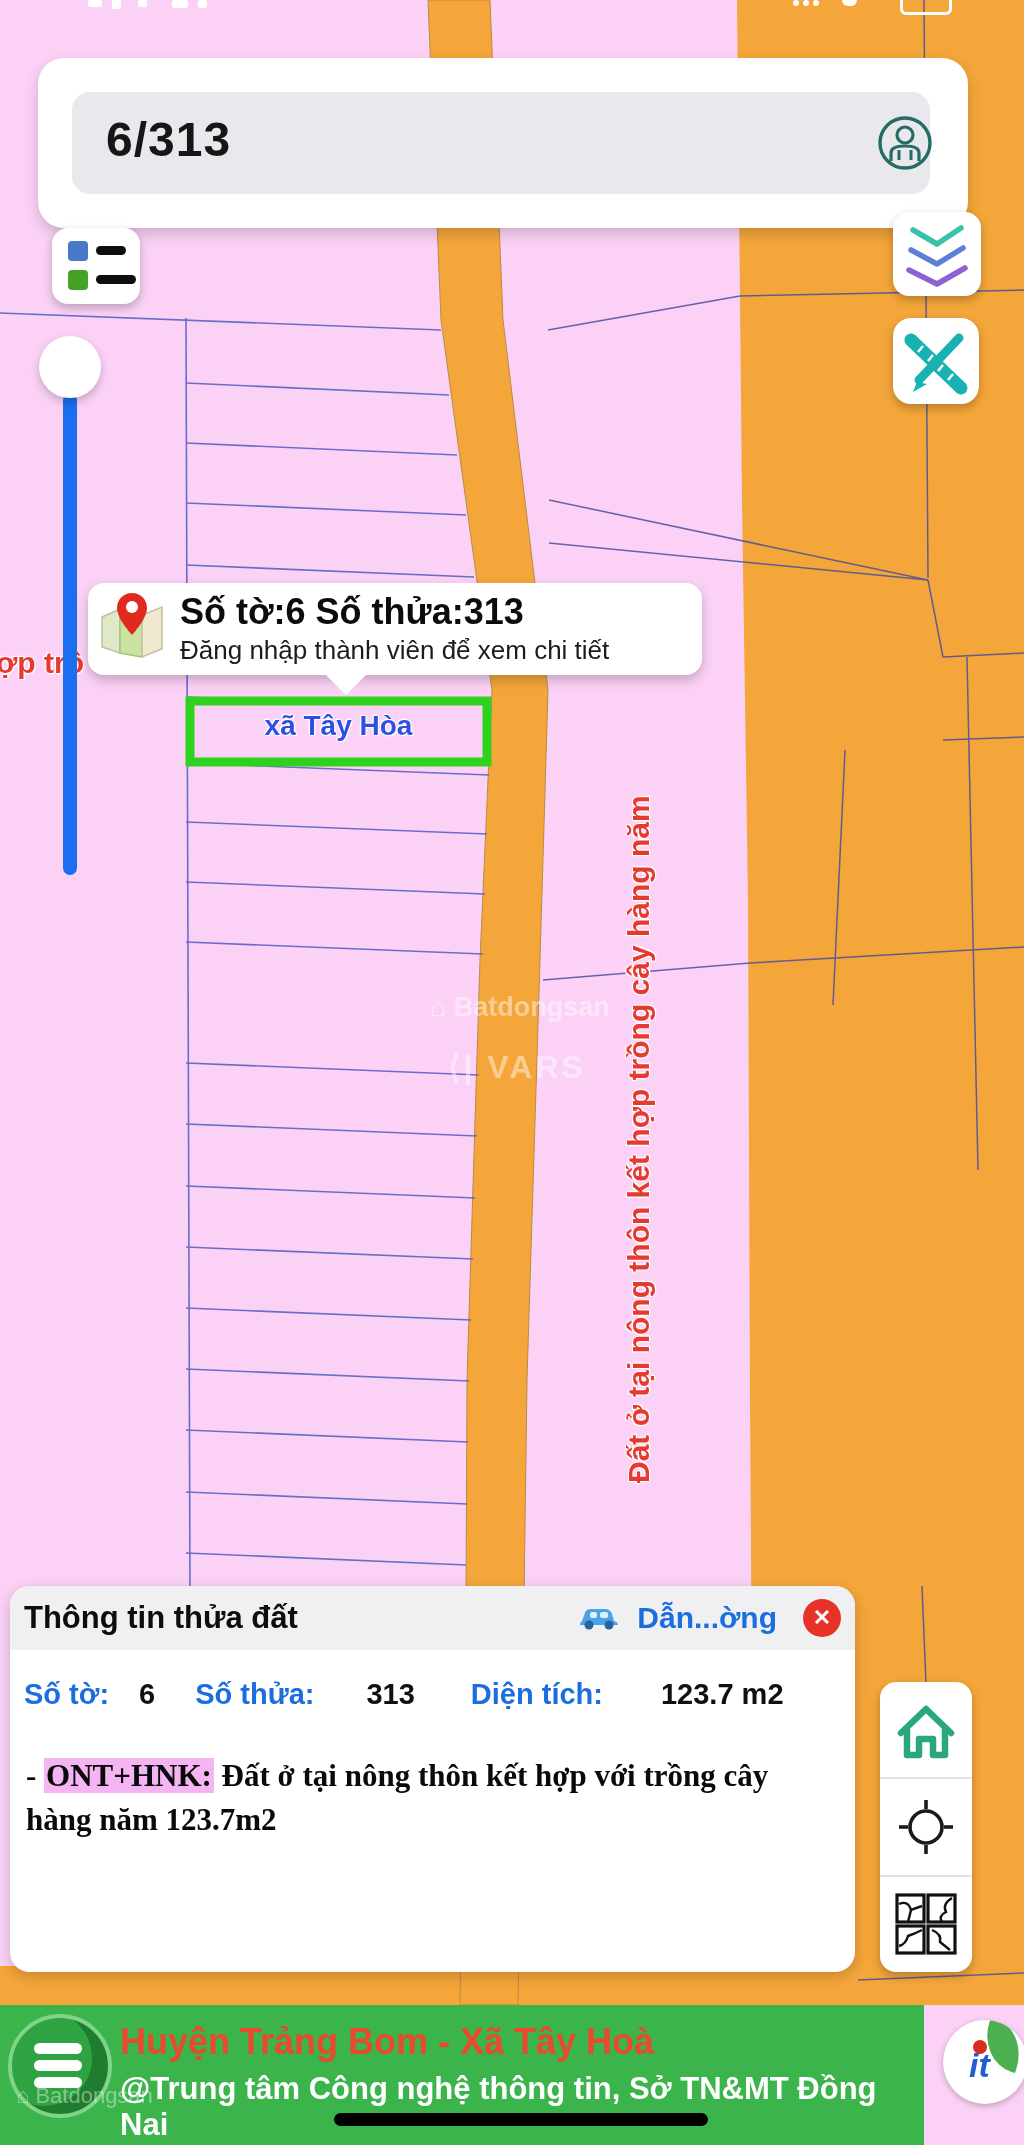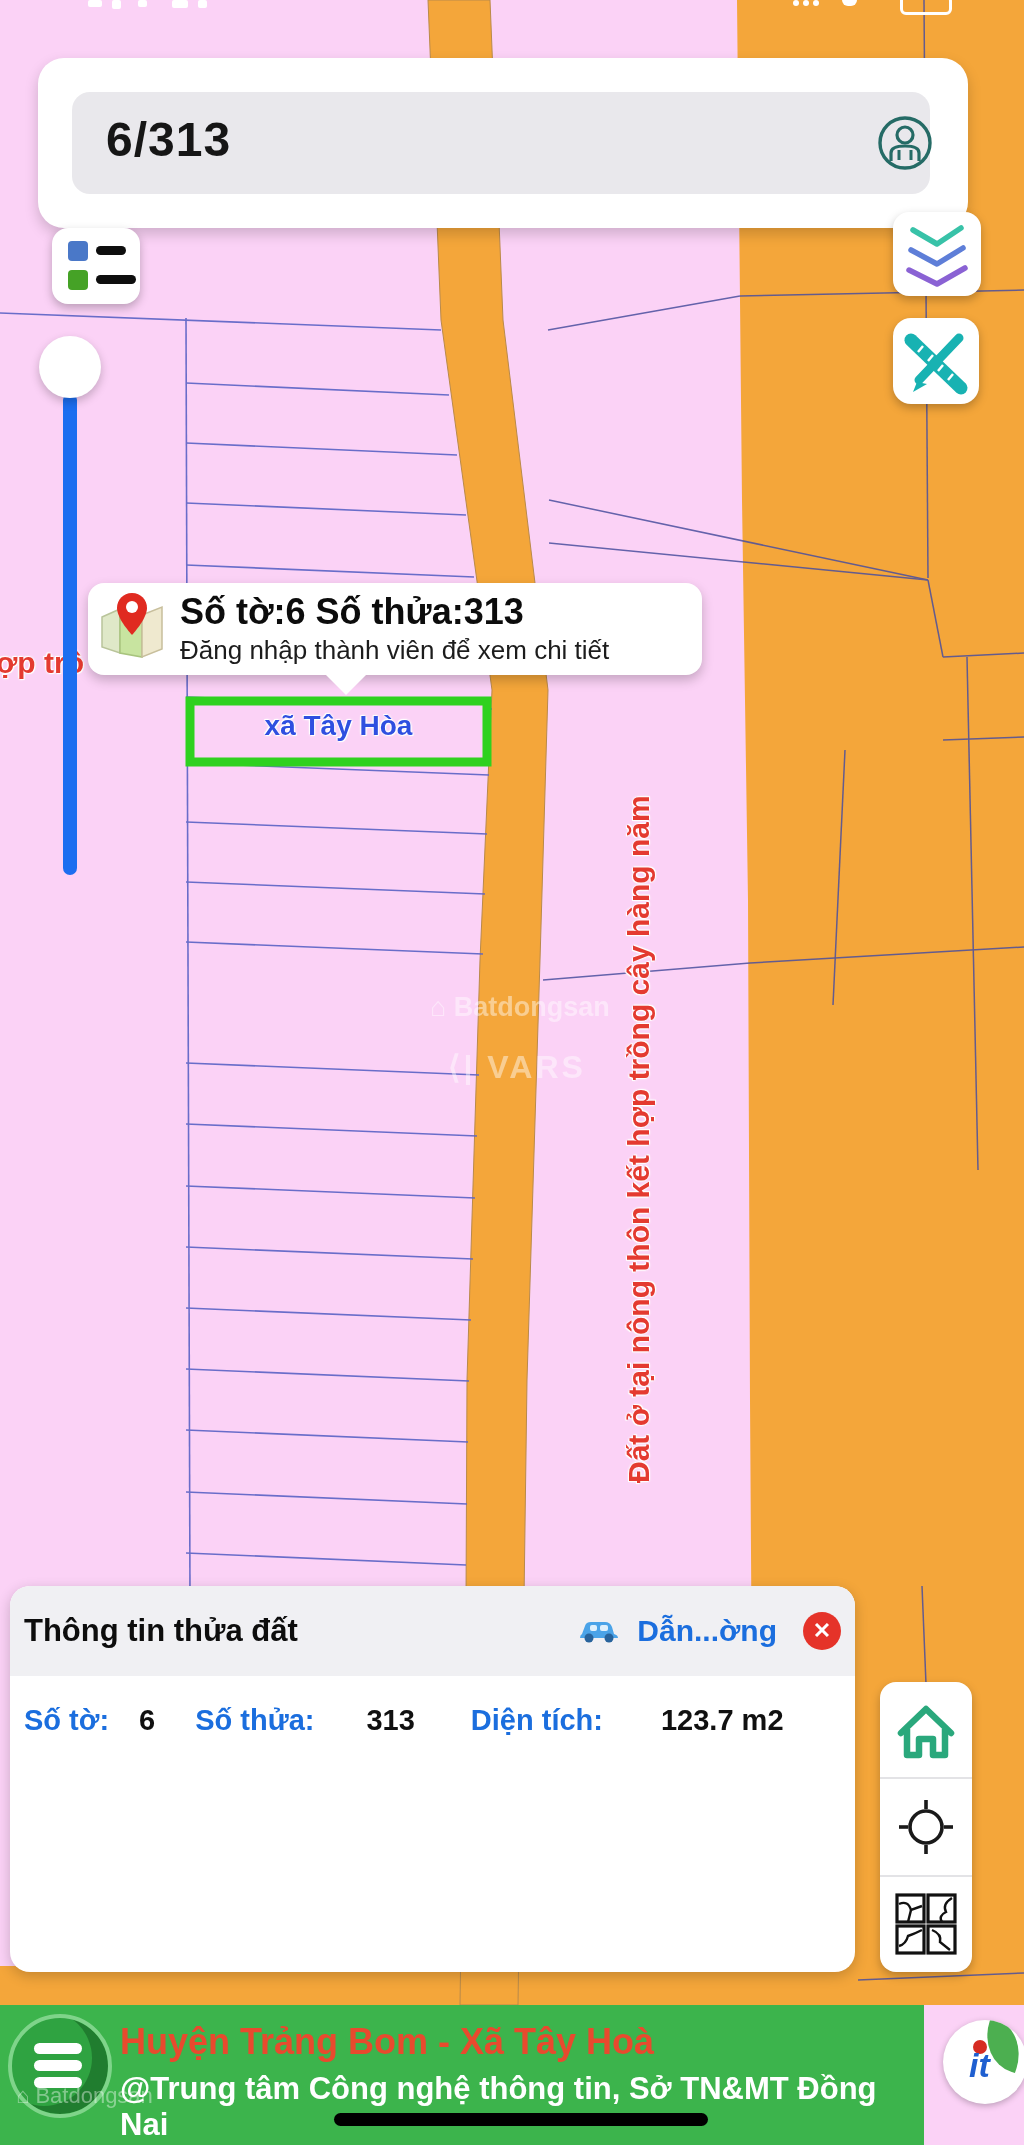--- a/index.html
+++ b/index.html
@@ -44,21 +44,21 @@
   .parcel-label{left:190px;top:710px;width:297px;text-align:center;font-size:28px;font-weight:bold;
                 color:#2f4fe0;}
   .edge-text{left:-4px;top:646px;font-size:30px;font-weight:bold;color:#e43a30;}
   .vert-text{left:340px;top:1165px;width:600px;height:36px;text-align:center;
              transform:rotate(-90deg);font-size:30px;font-weight:bold;color:#e43a30;white-space:nowrap;}
   .wm{color:rgba(255,255,255,.45);font-weight:bold;}
 
   
   .panel{left:10px;top:1586px;width:845px;height:386px;background:#fff;border-radius:20px;
          box-shadow:0 4px 14px rgba(0,0,0,.2);overflow:hidden;display:flex;flex-direction:column;}
-  .panel-head{height:58px;background:#f0f0f3;display:flex;align-items:center;padding:16px 14px;}
+  .panel-head{height:58px;background:#f0f0f3;display:flex;align-items:center;padding:3px 14px;}
   .panel-title{font-size:31px;font-weight:bold;color:#0d0d0d;}
   .direction{margin-left:auto;display:flex;align-items:center;gap:17px;margin-right:26px;}
   .direction-label{font-size:30px;font-weight:bold;color:#1b6ede;}
   .close-btn{width:38px;height:38px;border-radius:50%;background:#e53329;color:#fff;font-size:22px;
              font-weight:bold;display:flex;align-items:center;justify-content:center;}
   .fields{height:56px;display:flex;align-items:center;padding:16px 14px;font-size:29px;font-weight:bold;}
   .f-label{color:#1b6ede;}
   .f-value{color:#101010;}
   .band{height:54px;background:#cde87b;display:flex;align-items:center;padding:0 10px;
         font-size:31px;font-weight:bold;color:#e8512b;}
@@ -231,20 +231,21 @@
     <div class="fields">
       <span class="f-label">Số tờ:</span>
       <span class="f-value" style="margin-left:30px">6</span>
       <span class="f-label" style="margin-left:40px">Số thửa:</span>
       <span class="f-value" style="margin-left:52px">313</span>
       <span class="f-label" style="margin-left:56px">Diện tích:</span>
       <span class="f-value" style="margin-left:58px">123.7 m2</span>
     </div>
 
 
+    <div class="serif-block"><span>- </span><span class="hl">ONT+HNK:</span><span> Đất ở tại nông thôn kết hợp với trồng cây hàng năm 123.7m2</span></div>
 
   </div>
 
   <div class="abs stack">
     <div class="stack-cell">
       <svg width="66" height="66" viewBox="0 0 66 66">
         <path d="M8 36 L33 12 L58 36" fill="none" stroke="#2aa87c" stroke-width="6.5" stroke-linecap="round" stroke-linejoin="round"></path>
         <path d="M14 32 L14 58 L26 58 L26 42 L40 42 L40 58 L52 58 L52 32" fill="none" stroke="#2aa87c" stroke-width="6.5" stroke-linejoin="round"></path>
       </svg>
     </div>

